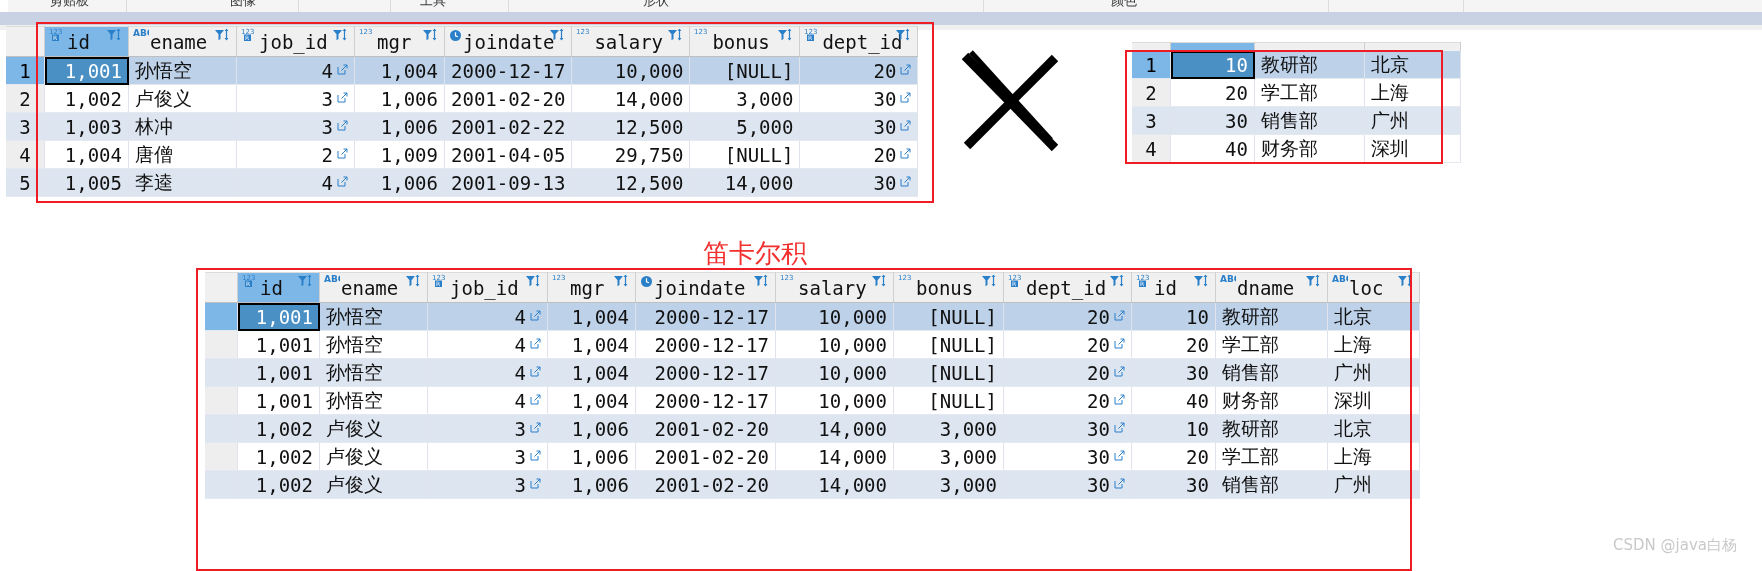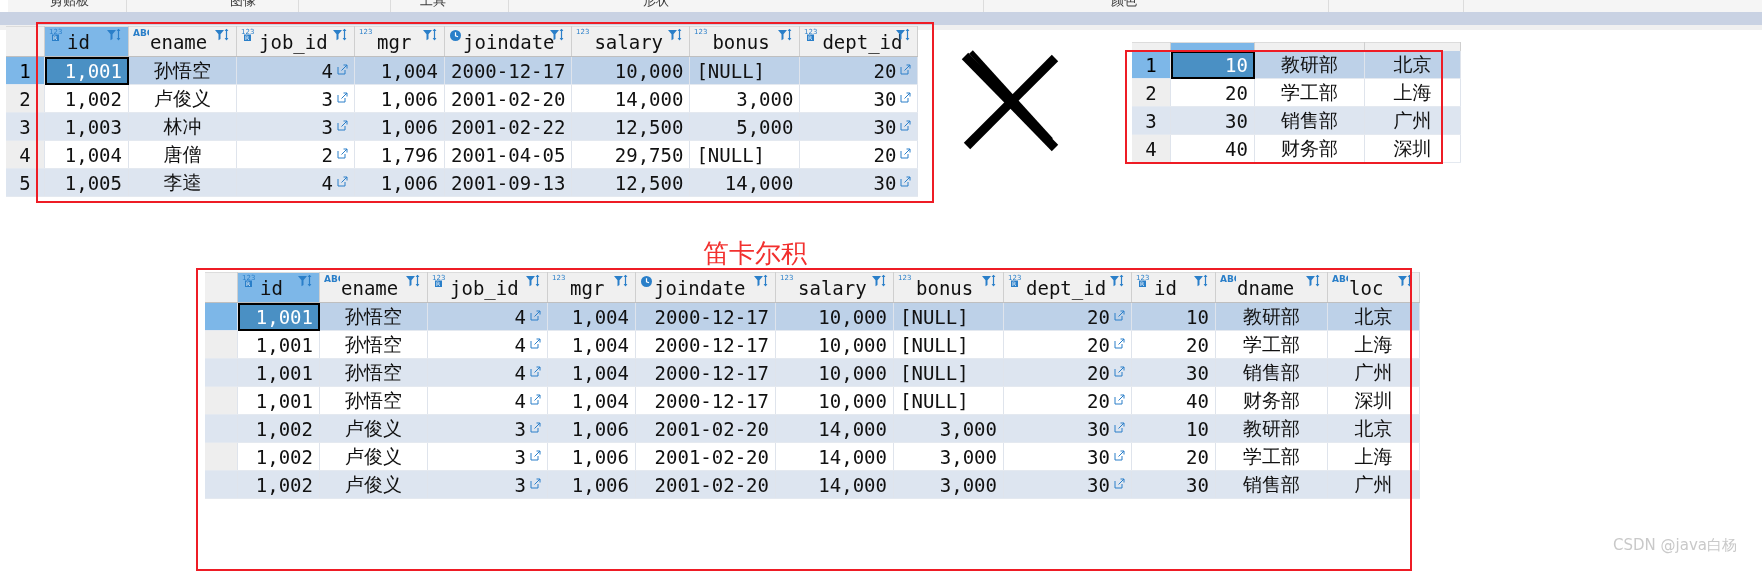--- a/index.html
+++ b/index.html
@@ -41,22 +41,22 @@
   table.g th.sel{background:#7db7e8;}
   table.g td{
     border-right:1px solid #dfe4ec;border-bottom:1px solid #e4e9f0;
     height:27px;padding:0 6px;vertical-align:middle;
     font-family:"DejaVu Sans Mono",monospace;font-size:19px;color:#111;
     white-space:nowrap;overflow:hidden;
   }
   tr.alt td{background:#dde5f0;}
   tr.hl td{background:#bdd1e8;}
   td.num{text-align:right;}
-  td.txt{text-align:center;font-family:"DejaVu Sans",sans-serif;font-size:19px;}
-  td.nul{text-align:left;color:#a8a8a8;}
+  td.txt{text-align:left;font-family:"DejaVu Sans",sans-serif;font-size:19px;}
+  td.nul{text-align:right;color:#a8a8a8;}
   td.rowno{
     background:#eeeeee;text-align:center;color:#333;width:26px;
     border-right:1px solid #cfcfcf;font-size:17px;padding:0;
   }
   tr.hl td.rowno{background:#7db7e8;color:#000;}
   th.cornerh{background:#f0f0f0;width:26px;padding:0;}
 
   
   .focus{outline:2px solid #000;outline-offset:-2px;}
   .focusblue{background:#4a90c4 !important;color:#fff !important;}
@@ -264,21 +264,21 @@
         </tr>
         <tr class="">
           <td class="rowno">4</td>
           <td class="num ">1,004</td>
           <td class="txt">唐僧</td>
           <td class="num">2<span class="lnk"><svg width="11" height="11" viewBox="0 0 11 11">
                 <path d="M1 3 L1 10 L8 10 L8 6" stroke="#2a7fc9" stroke-width="1" fill="none"></path>
                 <path d="M4.5 6.5 L10 1" stroke="#2a7fc9" stroke-width="1" fill="none"></path>
                 <path d="M6.5 1 L10 1 L10 4.5" stroke="#2a7fc9" stroke-width="1" fill="none"></path>
               </svg></span></td>
-          <td class="num">1,796</td>
+          <td class="num">1,009</td>
           <td class="num">2001-04-05</td>
           <td class="num">29,750</td>
           <td class="nul">[NULL]</td>
           <td class="num">20<span class="lnk"><svg width="11" height="11" viewBox="0 0 11 11">
                 <path d="M1 3 L1 10 L8 10 L8 6" stroke="#2a7fc9" stroke-width="1" fill="none"></path>
                 <path d="M4.5 6.5 L10 1" stroke="#2a7fc9" stroke-width="1" fill="none"></path>
                 <path d="M6.5 1 L10 1 L10 4.5" stroke="#2a7fc9" stroke-width="1" fill="none"></path>
               </svg></span></td>
         </tr>
         <tr class="alt">

